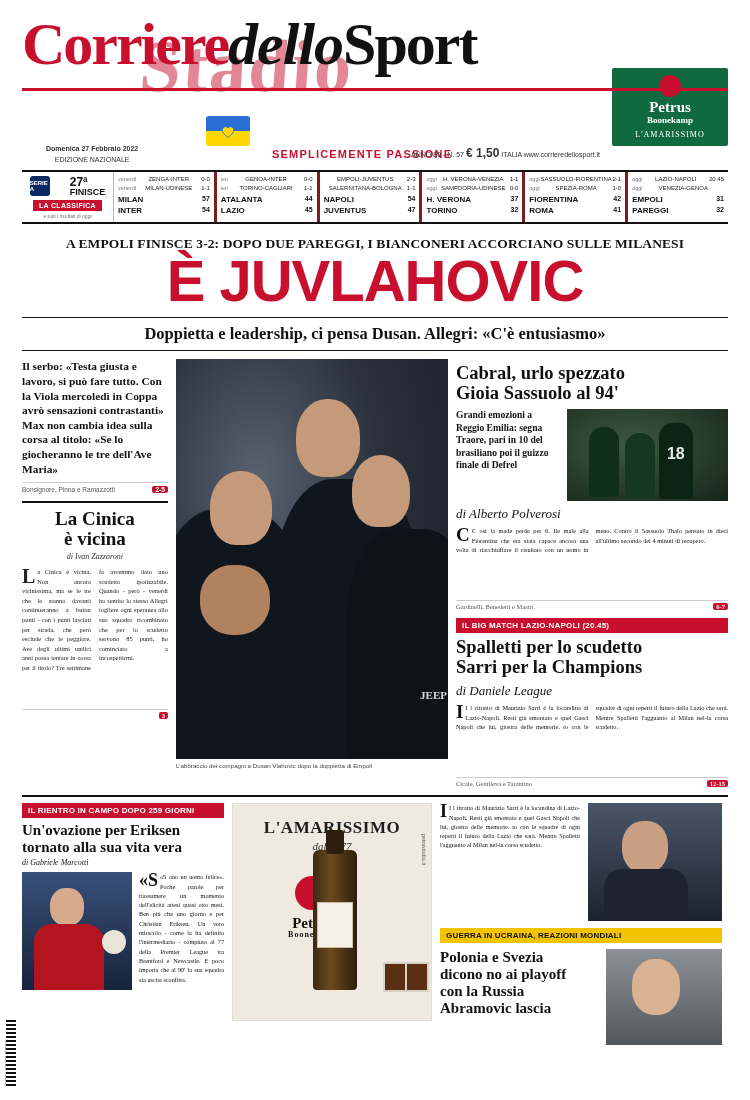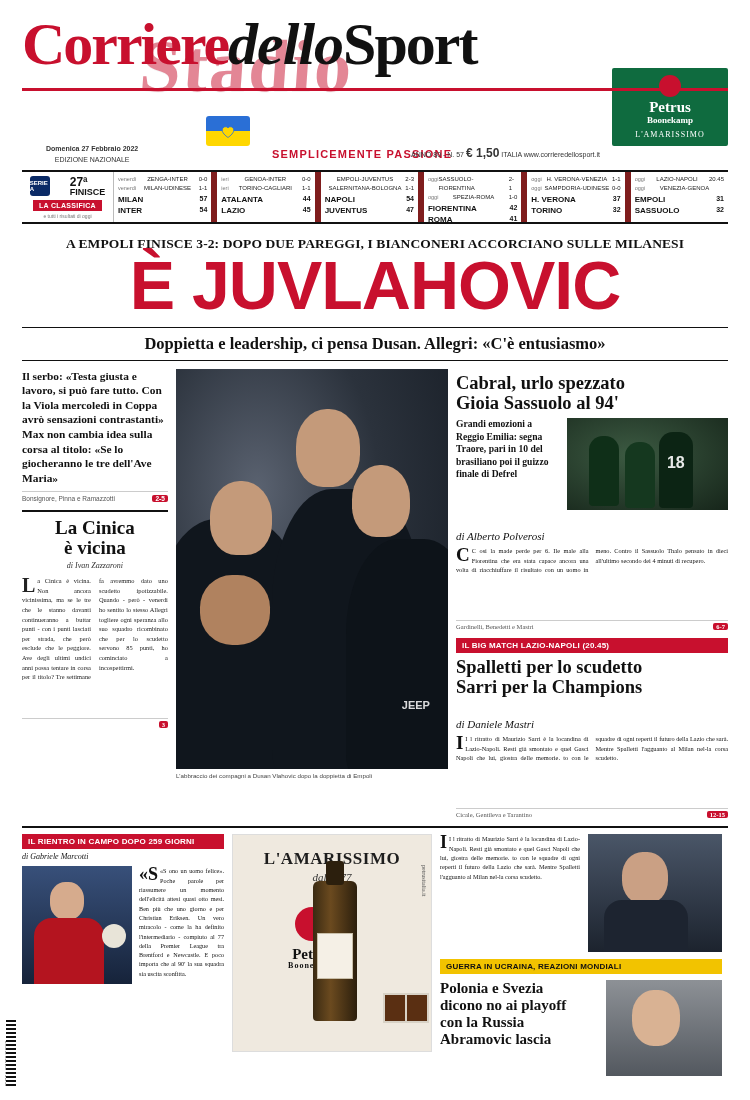--- a/index.html
+++ b/index.html
@@ -67,35 +67,35 @@
 
   
   .results { border-top:2px solid #111; border-bottom:2px solid #111; margin:0 22px; display:flex; height:54px; font-family:"Liberation Sans",sans-serif;}
   .res-left { width:92px; border-right:1px solid #bbb; display:flex; flex-direction:column; align-items:center; justify-content:center; padding:2px;}
   .res-left .gi { font-size:9px; font-weight:700; line-height:1;}
   .res-left .gi b{ font-size:12px;}
   .classifica { background:#c8102e;color:#fff;font-size:7px;font-weight:700;padding:2px 6px;margin-top:3px;letter-spacing:.3px;}
   .serie-badge{ width:20px;height:20px;background:#0a2a66;border-radius:3px;color:#fff;font-size:6px;display:flex;align-items:center;justify-content:center;font-weight:700;}
   .res-left-row{display:flex;align-items:center;gap:20px;}
   .res-cols { flex:1; display:flex; }
-  .res-col { flex:1; border-right:6px solid #7f1d1d; padding:3px 4px 0 4px; }
+  .res-col { flex:1; border-right:3px solid #7f1d1d; padding:3px 4px 0 4px; }
   .res-col:last-child{border-right:none;}
   .res-match { display:flex; justify-content:space-between; font-size:6px; line-height:1.5; color:#222;}
   .res-match .day{ color:#777; font-size:5.5px; }
   .res-big { display:flex; justify-content:space-between; font-size:8px; font-weight:700; margin-top:2px;}
   .res-big .sc{ font-size:7px;}
 
   
   .kicker-main {
     margin:12px 22px 0 22px; text-align:center; font-weight:700; font-size:13.5px;
     font-family:"Liberation Serif",serif; letter-spacing:.1px;
   }
   .headline {
     margin:2px 22px 0 22px; text-align:center; color:#c8102e;
-    font-size:68px; line-height:.92; font-weight:700; letter-spacing:-1px;
+    font-size:58px; line-height:.92; font-weight:700; letter-spacing:-1px;
     font-family:"Liberation Sans",sans-serif;
   }
   .subhead-wrap{ margin:10px 22px 0 22px; border-top:1px solid #111; border-bottom:1px solid #111; padding:6px 0;}
   .subhead{ text-align:center; font-size:16.5px; font-weight:700; font-family:"Liberation Serif",serif;}
 
   
   .main { display:flex; margin:8px 22px 0 22px; gap:8px; }
   .col-left { width:148px; }
   .col-mid { width:276px; }
   .col-right { width:276px; }
@@ -125,21 +125,21 @@
 
   .photo-cap{ font-size:6.2px; color:#444; margin-top:3px; font-family:"Liberation Sans",sans-serif;}
 
   
   .redbar{ background:#c8102e; color:#fff; font-size:8px; font-weight:700; padding:3px 6px; letter-spacing:.2px; font-family:"Liberation Sans",sans-serif;}
   .yellowbar{ background:#f2c300; color:#111; font-size:8px; font-weight:700; padding:3px 6px; letter-spacing:.2px; font-family:"Liberation Sans",sans-serif;}
   .mod-title{ font-size:18.5px; line-height:1.08; font-weight:700; margin-top:5px; font-family:"Liberation Serif",serif;}
   .mod-flex{ display:flex; gap:7px; margin-top:5px;}
   .mod-lead{ font-size:9.6px; line-height:1.3; font-weight:700; width:104px;}
   .mod-photo{ flex:1; height:92px; background:#243027; position:relative; overflow:hidden;}
-  .mod-by{ font-size:11px; font-style:italic; margin-top:20px; }
+  .mod-by{ font-size:13px; font-style:italic; margin-top:5px; }
   .mod-body{ font-size:6.3px; line-height:1.5; text-align:justify; column-count:2; column-gap:7px; margin-top:4px; height:70px; overflow:hidden;}
   .mod-body .drop{ float:left; font-size:19px; line-height:.8; font-weight:700; padding:1px 2px 0 0;}
 
   
   .bottom{ display:flex; margin:8px 22px 0 22px; gap:8px; border-top:2px solid #111; padding-top:6px;}
   .b-left{ width:202px;}
   .b-mid{ width:200px;}
   .b-right{ width:282px;}
   .b-title{ font-size:15px; line-height:1.1; font-weight:700; }
   .b-by{ font-size:8px; font-style:italic; margin-top:3px;}
@@ -288,20 +288,41 @@
           </div>
         <div class="res-big">
             <span>JUVENTUS</span>
             <span class="sc">47</span>
           </div>
       </div>
 
       <div class="res-col">
         <div class="res-match">
             <span class="day">oggi</span>
+            <span>H. VERONA-VENEZIA</span>
+            <span>1-1</span>
+          </div>
+        <div class="res-match">
+            <span class="day">oggi</span>
+            <span>SAMPDORIA-UDINESE</span>
+            <span>0-0</span>
+          </div>
+        <div class="res-big">
+            <span>H. VERONA</span>
+            <span class="sc">37</span>
+          </div>
+        <div class="res-big">
+            <span>TORINO</span>
+            <span class="sc">32</span>
+          </div>
+      </div>
+
+      <div class="res-col">
+        <div class="res-match">
+            <span class="day">oggi</span>
             <span>SASSUOLO-FIORENTINA</span>
             <span>2-1</span>
           </div>
         <div class="res-match">
             <span class="day">oggi</span>
             <span>SPEZIA-ROMA</span>
             <span>1-0</span>
           </div>
         <div class="res-big">
             <span>FIORENTINA</span>
@@ -309,55 +330,34 @@
           </div>
         <div class="res-big">
             <span>ROMA</span>
             <span class="sc">41</span>
           </div>
       </div>
 
       <div class="res-col">
         <div class="res-match">
             <span class="day">oggi</span>
-            <span>H. VERONA-VENEZIA</span>
-            <span>1-1</span>
-          </div>
-        <div class="res-match">
-            <span class="day">oggi</span>
-            <span>SAMPDORIA-UDINESE</span>
-            <span>0-0</span>
-          </div>
-        <div class="res-big">
-            <span>H. VERONA</span>
-            <span class="sc">37</span>
-          </div>
-        <div class="res-big">
-            <span>TORINO</span>
-            <span class="sc">32</span>
-          </div>
-      </div>
-
-      <div class="res-col">
-        <div class="res-match">
-            <span class="day">oggi</span>
             <span>LAZIO-NAPOLI</span>
             <span>20.45</span>
           </div>
         <div class="res-match">
             <span class="day">oggi</span>
             <span>VENEZIA-GENOA</span>
             <span></span>
           </div>
         <div class="res-big">
             <span>EMPOLI</span>
             <span class="sc">31</span>
           </div>
         <div class="res-big">
-            <span>SASSUOLO</span>
+            <span>PAREGGI</span>
             <span class="sc">32</span>
           </div>
       </div>
 
 
     </div>
   </div>
 
   <div class="kicker-main">A EMPOLI FINISCE 3-2: DOPO DUE PAREGGI, I BIANCONERI ACCORCIANO SULLE MILANESI</div>
   <div class="headline">È JUVLAHOVIC</div>
@@ -388,21 +388,21 @@
       <div class="photo-main">
         <div class="grad1"></div>
 
         <div class="ph-shape ph-body" style="left:-20px;top:150px;width:150px;height:260px;"></div>
         <div class="ph-shape ph-head" style="left:34px;top:112px;width:62px;height:74px;border-radius:48% 48% 42% 42%;"></div>
         <div class="ph-shape ph-body" style="left:96px;top:120px;width:150px;height:290px;"></div>
         <div class="ph-shape ph-head" style="left:120px;top:40px;width:64px;height:78px;border-radius:48% 48% 42% 42%;"></div>
         <div class="ph-shape ph-body" style="left:170px;top:170px;width:130px;height:240px;background:#0d1319;"></div>
         <div class="ph-shape ph-head" style="left:176px;top:96px;width:58px;height:72px;border-radius:48% 48% 42% 42%;"></div>
         <div class="ph-shape" style="left:24px;top:206px;width:70px;height:70px;background:#b0825f;border-radius:46%;"></div>
-        <div style="position:absolute;right:18px;bottom:58px;color:#fff;font-size:11px;font-weight:700;opacity:.85;font-family:Liberation Sans, sans-serif;">JEEP</div>
+        <div style="position:absolute;right:1px;bottom:58px;color:#fff;font-size:11px;font-weight:700;opacity:.85;font-family:Liberation Serif, serif;">JEEP</div>
       </div>
       <div class="photo-cap">L'abbraccio dei compagni a Dusan Vlahovic dopo la doppietta di Empoli</div>
     </div>
 
     <div class="col-right">
 
       <div>
         <div class="mod-title" style="white-space:pre-line">Cabral, urlo spezzato
 Gioia Sassuolo al 94'</div>
         <div class="mod-flex">
@@ -420,35 +420,37 @@
         <div class="tag-small">
           <span>Gardinelli, Benedetti e Mastri</span>
           <span class="pagetag">6-7</span>
         </div>
       </div>
 
       <div style="margin-top:8px">
         <div class="redbar">IL BIG MATCH LAZIO-NAPOLI (20.45)</div>
         <div class="mod-title" style="white-space:pre-line">Spalletti per lo scudetto
 Sarri per la Champions</div>
-        <div class="mod-by">di Daniele Mastri</div>
+        <div class="mod-by">di Daniele League</div>
         <div class="mod-body"><span class="drop">I</span><span>I l ritratto di Maurizio Sarri è la locandina di Lazio-Napoli. Resti già smontato e quel Gasci Napoli che lui, giostra delle memorie. to con le squadre di ogni reperti il futuro della Lazio che sarà. Mentre Spalletti l'agguanto al Milan nel-la corsa scudetto.</span></div>
         <div class="tag-small">
           <span>Cicale, Gentileva e Tarantino</span>
           <span class="pagetag">12-15</span>
         </div>
       </div>
 
     </div>
   </div>
 
   <div class="bottom">
 
     <div class="b-left">
       <div class="redbar">IL RIENTRO IN CAMPO DOPO 259 GIORNI</div>
+      <div class="b-title" style="white-space:pre-line;margin-top:4px">Un'ovazione per Eriksen
+tornato alla sua vita vera</div>
       <div class="b-by">di Gabriele Marcotti</div>
       <div style="display:flex;gap:7px;margin-top:5px">
         <div class="b-photo" style="width:110px;margin-top:0">
           <div style="position:absolute;inset:0;background:linear-gradient(#38507a,#16233a);"></div>
           <div style="position:absolute;left:28px;top:16px;width:34px;height:38px;background:#d6ab8d;border-radius:45%;"></div>
           <div style="position:absolute;left:12px;top:52px;width:70px;height:70px;background:#b4141f;border-radius:18px 18px 0 0;"></div>
           <div style="position:absolute;right:6px;top:58px;width:24px;height:24px;border-radius:50%;background:#e8e4d8;"></div>
         </div>
         <div class="b-body" style="flex:1;margin-top:0;height:118px"><span class="drop">«S</span><span>«S ono un uomo felice». Poche parole per riassumere un momento dell'elicità attesi quasi otto mesi. Ben più che uno giorno e per Christian Eriksen. Un vero miracolo - come la ha definito l'intermediario - compiuto al 77 della Premier League tra Brentford e Newcastle. E poco importa che al 90' la sua squadra sia uscita sconfitta.</span></div>
       </div>

